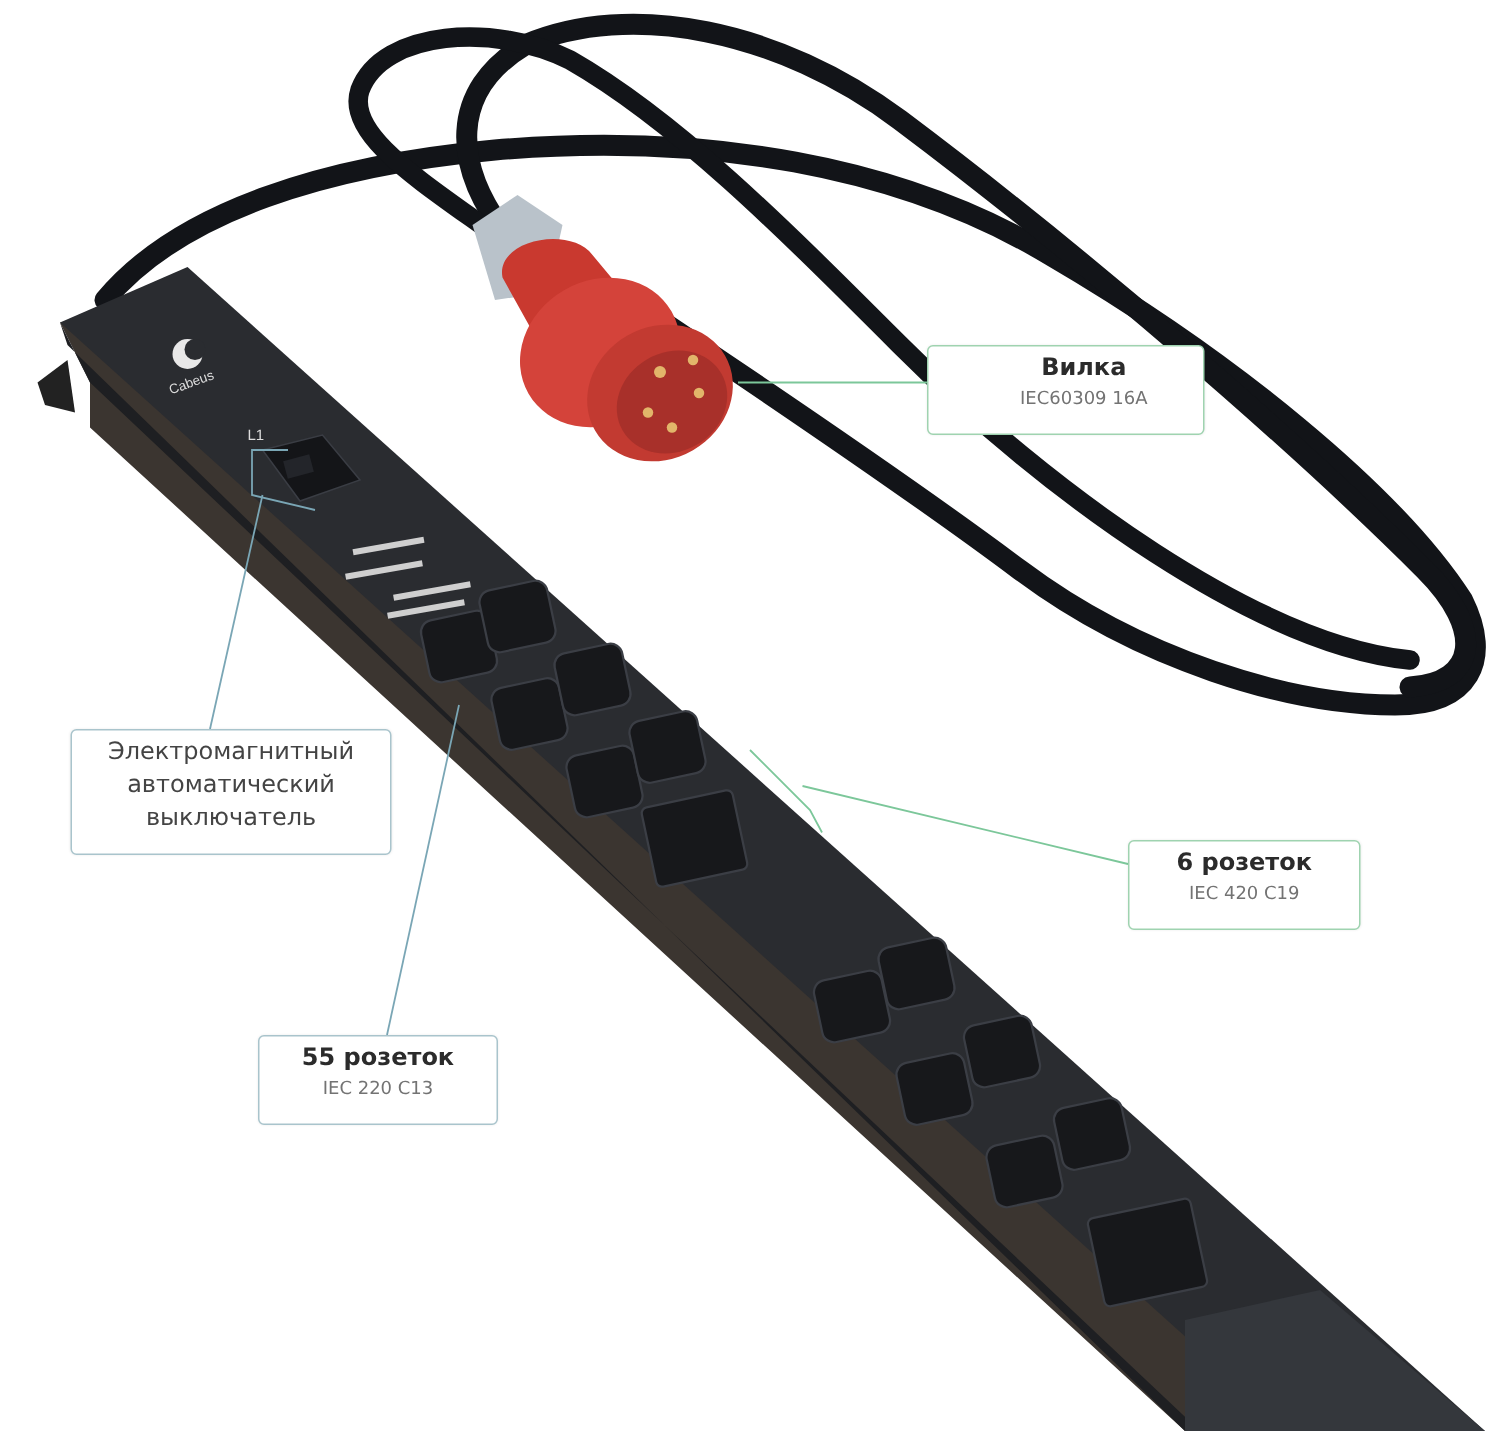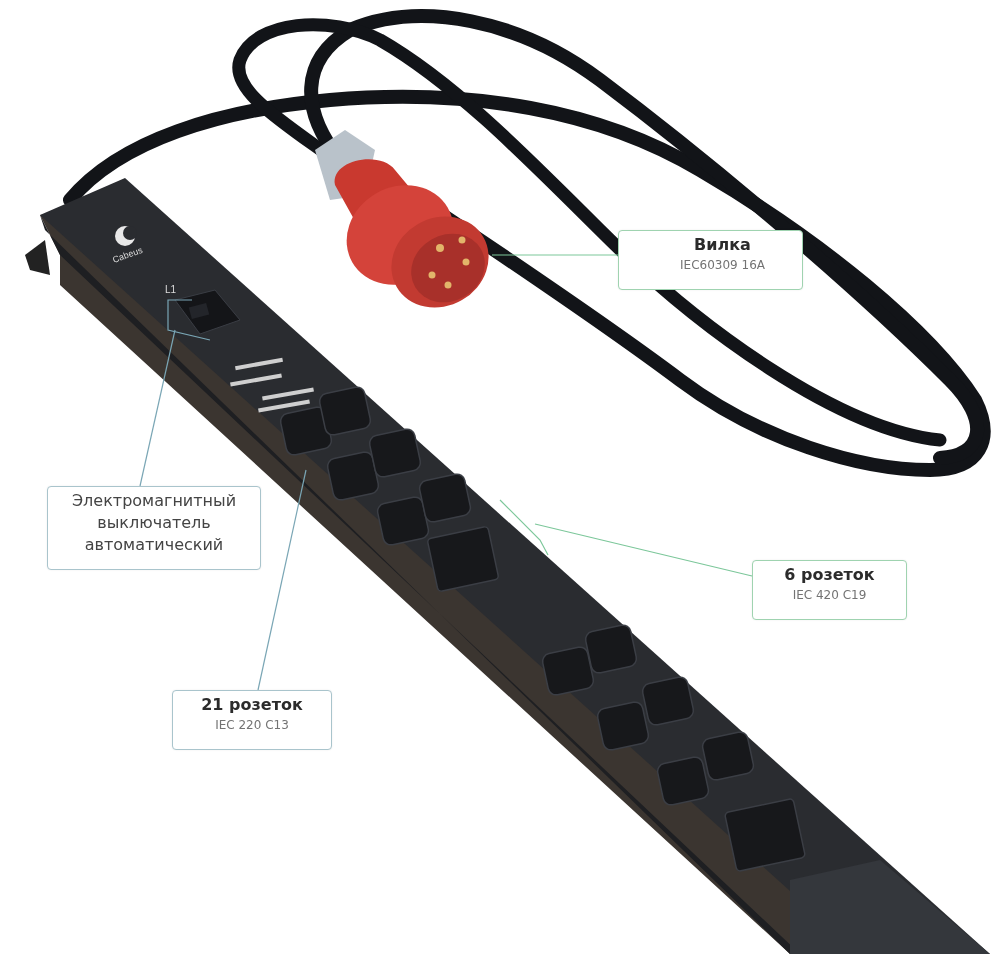--- a/index.html
+++ b/index.html
@@ -96,26 +96,26 @@
     </g>
   </svg>
 
   <div class="callout" style="left:618px; top:230px; width:185px; height:60px;padding-left:32px;">
     <div class="t1">Вилка</div>
     <div class="t2">IEC60309 16A</div>
   </div>
 
   <div class="callout blue" style="left:10px; top:486px; width:214px; height:84px;margin-left:37px;">
     <div class="ml">Электромагнитный</div>
+    <div class="ml">автоматический</div>
     <div class="ml">выключатель</div>
-    <div class="ml">автоматический</div>
   </div>
 
   <div class="callout" style="left:752px; top:560px; width:155px; height:60px;">
     <div class="t1">6 розеток</div>
     <div class="t2">IEC 420 C19</div>
   </div>
 
   <div class="callout blue" style="left:172px; top:690px; width:160px; height:60px;">
-    <div class="t1">21 розеток</div>
+    <div class="t1">55 розеток</div>
     <div class="t2">IEC 220 C13</div>
   </div>
 </div>
 
 </body></html>

